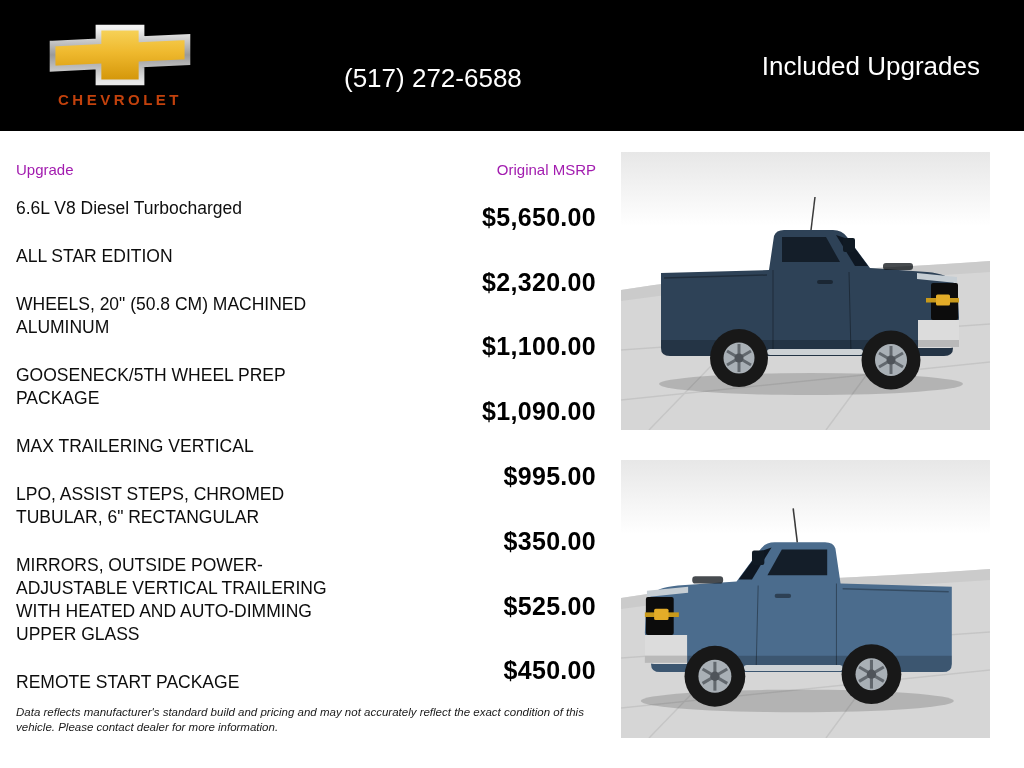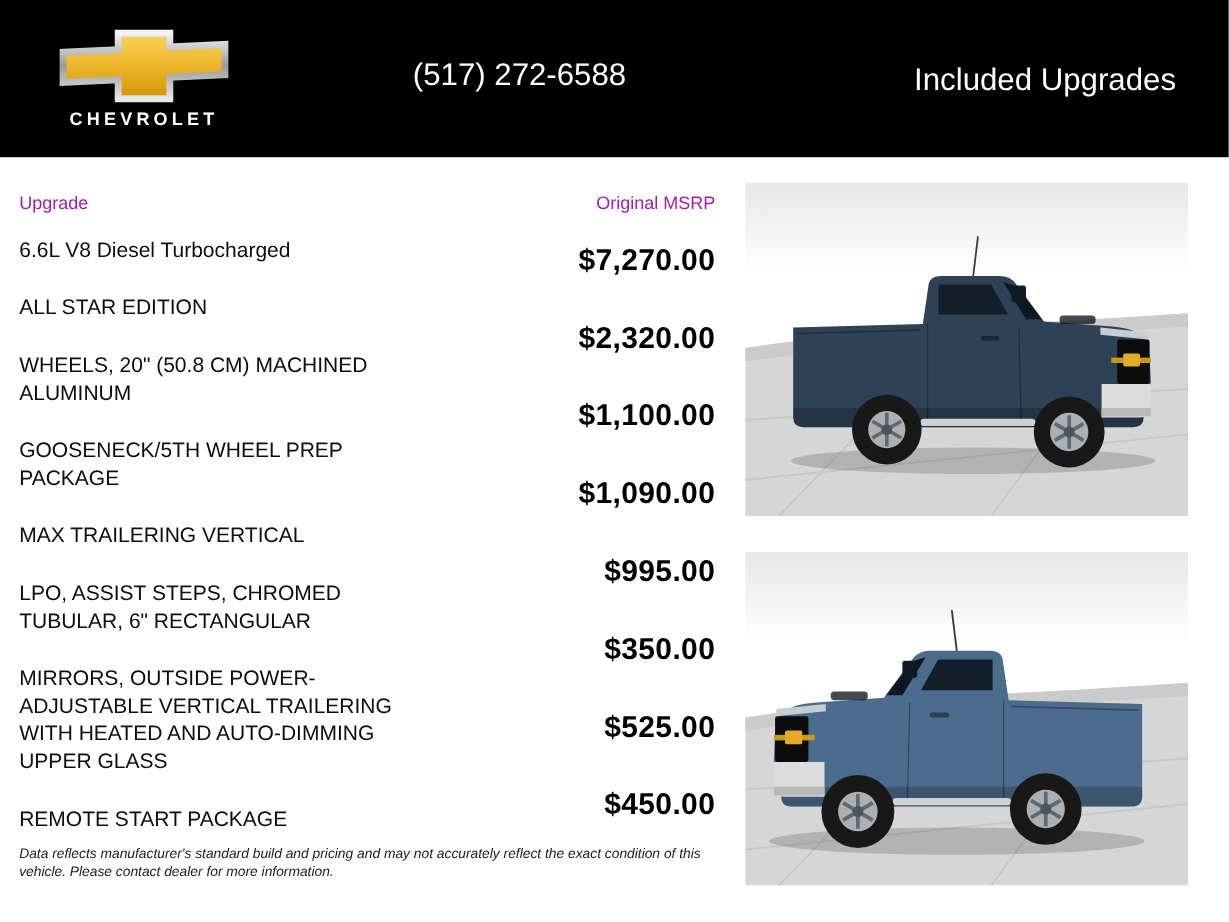--- a/index.html
+++ b/index.html
@@ -20,25 +20,25 @@
   }
   .logo {
     position: absolute; left: 47px; top: 22px;
     width: 146px; text-align: center;
   }
   .logo svg { display: block; width: 146px; height: 66px; }
   .brand-text {
     margin-top: 3px;
     font-size: 15px; font-weight: bold;
     letter-spacing: 3.5px;
-    color: #ffffff;
+    color: #c2410c;
     white-space: nowrap;
   }
   .phone {
-    position: absolute; left: 344px; top: 47px;
+    position: absolute; left: 344px; top: 63px;
     color: #ffffff; font-size: 26px;
     white-space: nowrap;
   }
   .header-title {
     position: absolute; right: 44px; top: 51px;
     color: #ffffff; font-size: 26px;
     white-space: nowrap;
     text-align: center;
   }
 
@@ -123,21 +123,21 @@
     <div class="item">6.6L V8 Diesel Turbocharged</div>
     <div class="item">ALL STAR EDITION</div>
     <div class="item">WHEELS, 20" (50.8 CM) MACHINED ALUMINUM</div>
     <div class="item">GOOSENECK/5TH WHEEL PREP PACKAGE</div>
     <div class="item">MAX TRAILERING VERTICAL</div>
     <div class="item">LPO, ASSIST STEPS, CHROMED TUBULAR, 6" RECTANGULAR</div>
     <div class="item">MIRRORS, OUTSIDE POWER-ADJUSTABLE VERTICAL TRAILERING WITH HEATED AND AUTO-DIMMING UPPER GLASS</div>
     <div class="item">REMOTE START PACKAGE</div>
   </div>
 <div class="prices" id="prices">
-    <div class="price">$7,270.00</div>
+    <div class="price">$5,650.00</div>
     <div class="price">$2,320.00</div>
     <div class="price">$1,100.00</div>
     <div class="price">$1,090.00</div>
     <div class="price">$995.00</div>
     <div class="price">$350.00</div>
     <div class="price">$525.00</div>
     <div class="price">$450.00</div>
   </div>
 
 <div class="photo photo-1">

